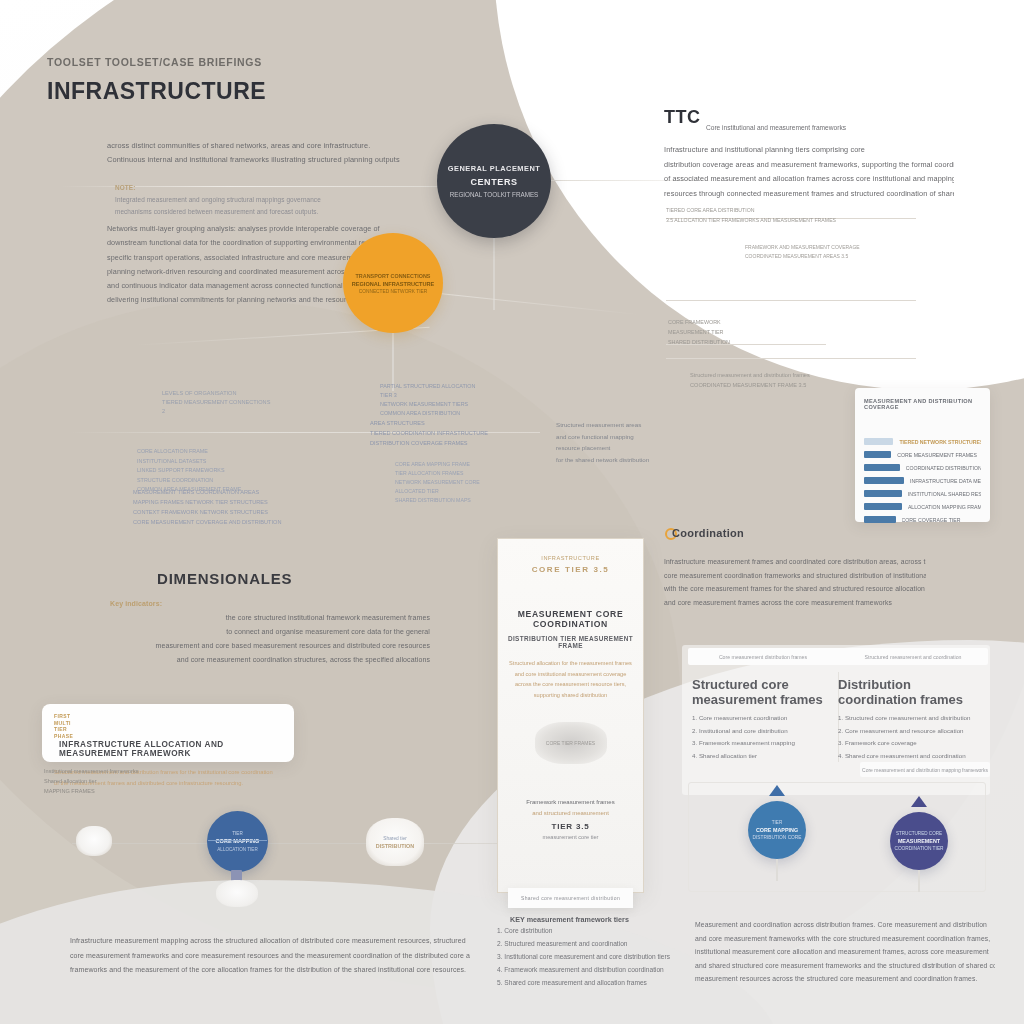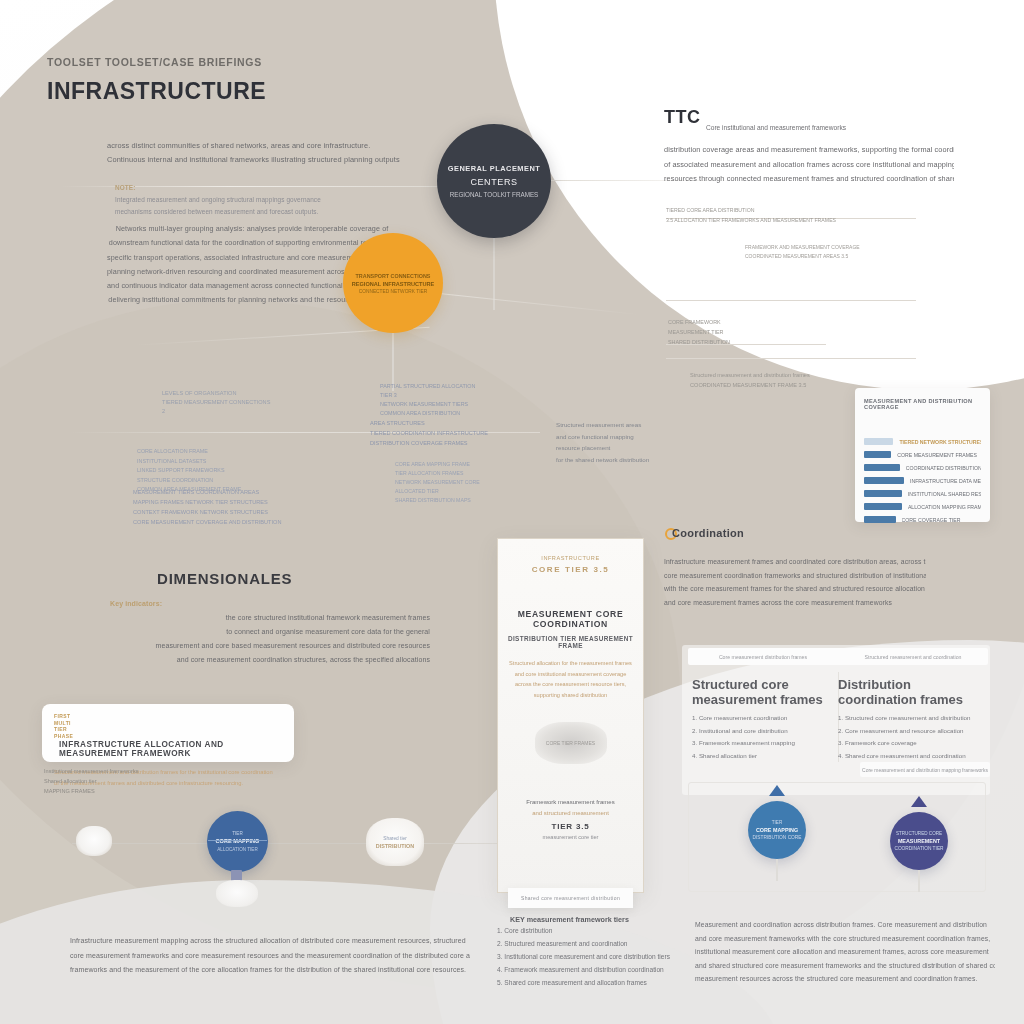--- a/index.html
+++ b/index.html
@@ -77,36 +77,36 @@
 
   
   #left-copy { position: absolute; left: 107px; top: 139px; width: 300px; }
   #left-copy div { font-size: 7.4px; line-height: 14px; color: #6a6a6d; }
 
   #left-sub { position: absolute; left: 115px; top: 182px; width: 300px; }
   #left-sub div { font-size: 6.4px; line-height: 12px; color: #8d8d93; }
   #left-sub .lead { color: #b8a079; font-weight: 700; }
 
   #left-copy2 { position: absolute; left: 107px; top: 222px; width: 290px; }
-  #left-copy2 div { font-size: 7.2px; line-height: 14.3px; color: #6d6d70; text-align: center; }
+  #left-copy2 div { font-size: 7.2px; line-height: 14.3px; color: #6d6d70; }
 
   
   .node-circle {
     position: absolute; border-radius: 50%;
     display: flex; flex-direction: column;
     align-items: center; justify-content: center;
     text-align: center;
   }
   #node-dark {
     left: 437px; top: 124px; width: 114px; height: 114px;
     background: #3b3f48;
     box-shadow: 0 5px 16px rgba(40,40,48,.26);
   }
   #node-dark .l1 { font-size: 7.4px; font-weight: 700; color: #e7e7ea; letter-spacing: .5px; }
-  #node-dark .l2 { font-size: 9px;   font-weight: 400; color: #f2f2f4; margin-top: 4px; letter-spacing: .6px; }
+  #node-dark .l2 { font-size: 9px;   font-weight: 700; color: #f2f2f4; margin-top: 4px; letter-spacing: .6px; }
   #node-dark .l3 { font-size: 6.3px; color: #c6c6cc; margin-top: 4px; }
 
   #node-orange {
     left: 343px; top: 233px; width: 100px; height: 100px;
     background: #f0a229;
     box-shadow: 0 4px 14px rgba(180,120,20,.2);
   }
   #node-orange .l1 { font-size: 5.4px; font-weight: 700; color: #8a5f13; }
   #node-orange .l2 { font-size: 5.6px; font-weight: 700; color: #7e570f; margin-top: 2px; }
   #node-orange .l3 { font-size: 4.8px; color: #916617; margin-top: 2px; }
@@ -461,20 +461,21 @@
   <div class="ghost" id="ghost-g">
     <div>Structured measurement areas</div>
     <div>and core functional mapping</div>
     <div>resource placement</div>
     <div>for the shared network distribution</div>
   </div>
 
   <div id="rc-title">TTC</div>
   <div id="rc-kicker">Core institutional and measurement frameworks</div>
   <div id="rc-copy" class="para">
+    <div>Infrastructure and institutional planning tiers comprising core</div>
     <div>distribution coverage areas and measurement frameworks, supporting the formal coordination</div>
     <div>of associated measurement and allocation frames across core institutional and mapping</div>
     <div>resources through connected measurement frames and structured coordination of shared resources</div>
   </div>
   <div class="hrule" id="rc-rule1"></div>
   <div class="hrule" id="rc-rule2"></div>
   <div class="hrule" id="rc-rule3"></div>
   <div class="hrule" id="rc-rule4"></div>
   <div class="ghost" id="rc-ghost1">
     <div>TIERED CORE AREA DISTRIBUTION</div>

